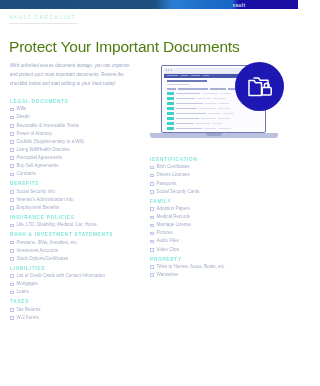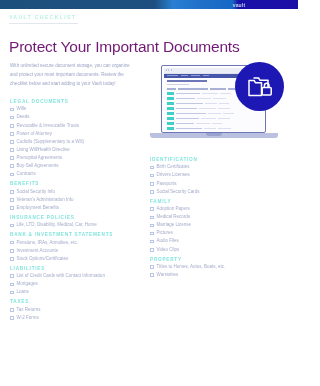--- a/index.html
+++ b/index.html
@@ -65,21 +65,21 @@
     width: 69px;
     height: 1px;
     background: #e3e6ef;
   }
   .page-title {
     position: absolute;
     left: 9px;
     top: 28px;
     font-size: 15.5px;
     font-weight: normal;
-    color: #701a75;
+    color: #4d7c0f;
     letter-spacing: -0.2px;
     white-space: nowrap;
   }
 
   
   .intro {
     position: absolute;
     left: 10px;
     top: 57px;
     width: 120px;

